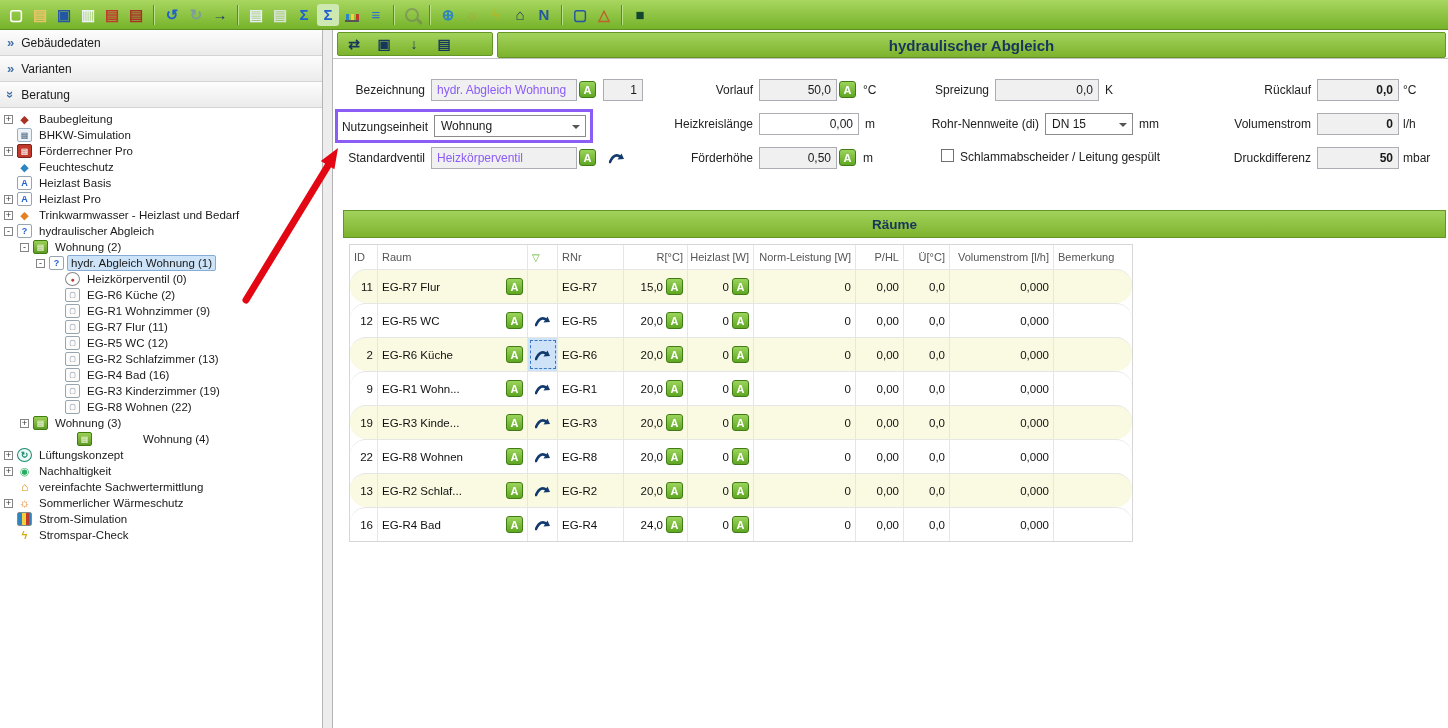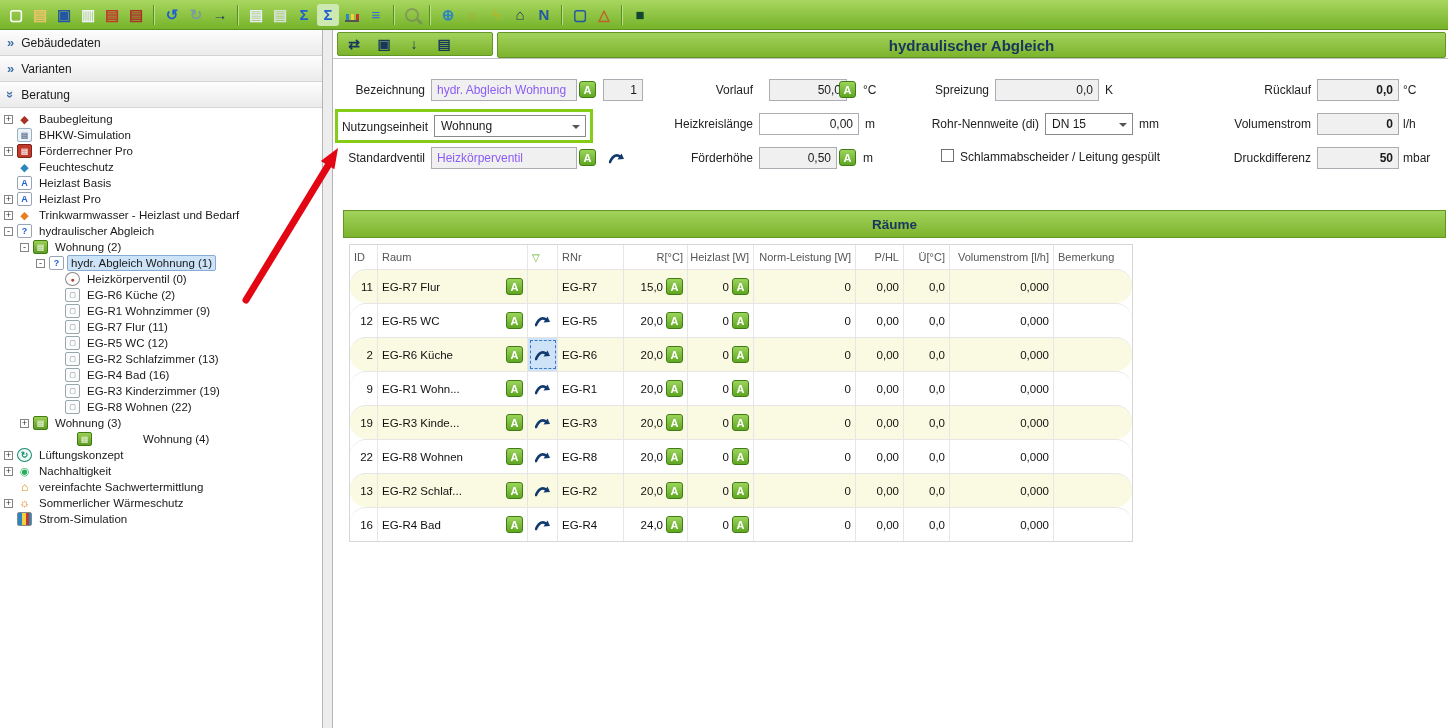--- a/index.html
+++ b/index.html
@@ -68,21 +68,21 @@
   .field.right{justify-content:flex-end;}
   .field.gray-text{color:#8b5cf6;}
   .bold{font-weight:bold;}
   .abtn{width:17px;height:17px;background:linear-gradient(#9bd45c,#5fa622);border:1px solid #3f7d12;border-radius:3px;
     color:#fff;font-weight:bold;font-size:11px;display:inline-flex;align-items:center;justify-content:center;flex:none;box-sizing:border-box;}
   .dd{position:absolute;height:22px;background:#fff;border:1px solid #8a8a8a;display:flex;align-items:center;
     padding:0 18px 0 6px;box-sizing:border-box;white-space:nowrap;}
   .dd-arrow{position:absolute;right:5px;top:9px;width:0;height:0;border:4px solid transparent;border-top-color:#555;}
   .checkbox{position:absolute;width:13px;height:13px;border:1px solid #707070;background:#fff;box-sizing:border-box;}
   .cblabel{position:absolute;color:#222;line-height:14px;white-space:nowrap;}
-  .annotated{position:absolute;border:3px solid #84cc16;box-sizing:border-box;}
+  .annotated{position:absolute;border:3px solid #8b5cf6;box-sizing:border-box;}
   .jump-btn{position:absolute;width:28px;height:22px;display:flex;align-items:center;justify-content:center;background:transparent;}
 
   .raeume-bar{position:absolute;left:10px;right:2px;top:180px;height:26px;background:linear-gradient(#a2d25c,#7db32c);
     border:1px solid #639627;display:flex;align-items:center;justify-content:center;font-weight:bold;font-size:13.5px;color:#17365d;}
 
   .table{position:absolute;left:16px;top:214px;width:782px;border:1px solid #d6d6d6;background:#fff;}
   .thead,.trow{display:grid;grid-template-columns:28px 150px 30px 66px 64px 66px 102px 48px 46px 104px 76px;}
   .thead{height:24px;}
   .th{font-size:11px;color:#555;display:flex;align-items:center;padding:0 4px;border-right:1px solid #e6e6e6;
     white-space:nowrap;overflow:hidden;gap:3px;box-sizing:border-box;}
@@ -324,20 +324,25 @@
         <div class="tree-row" style="padding-left: 4px;">
           <span class="expander">+</span>
           <span class="tico i-sun"></span>
           <span class="tlabel">Sommerlicher Wärmeschutz</span>
         </div>
         <div class="tree-row" style="padding-left: 4px;">
           <span class="expander-spacer"></span>
           <span class="tico i-chart"></span>
           <span class="tlabel">Strom-Simulation</span>
         </div>
+        <div class="tree-row" style="padding-left: 4px;">
+          <span class="expander-spacer"></span>
+          <span class="tico i-lightning"></span>
+          <span class="tlabel">Stromspar-Check</span>
+        </div>
       </div>
   </div>
   <div class="splitter"></div>
 
   <div class="main">
     <div class="mini-toolbar">
         <span class="tb-btn">
           <span class="tb-glyph">⇄</span>
         </span>
         <span class="tb-btn">
@@ -358,21 +363,21 @@
 
       <div class="flabel" style="left:0;top:23px;width:92px">Bezeichnung</div>
       <div class="field ro gray-text" style="left:98px;top:20px;width:146px">
         <span>hydr. Abgleich Wohnung</span>
       </div>
       <span class="abtn abs" style="left:246px;top:22px">A</span>
       <div class="field ro right" style="left:270px;top:20px;width:40px">
         <span>1</span>
       </div>
       <div class="flabel" style="left:330px;top:23px;width:90px">Vorlauf</div>
-      <div class="field ro right" style="left:436px;top:20px;width:78px">
+      <div class="field ro right" style="left:426px;top:20px;width:78px">
         <span>50,0</span>
       </div>
       <span class="abtn abs" style="left:506px;top:22px">A</span>
       <span class="unit" style="left:530px;top:23px">°C</span>
       <div class="flabel" style="left:556px;top:23px;width:100px">Spreizung</div>
       <div class="field ro right" style="left:662px;top:20px;width:104px">
         <span>0,0</span>
       </div>
       <span class="unit" style="left:772px;top:23px">K</span>
       <div class="flabel" style="left:878px;top:23px;width:100px">Rücklauf</div>

